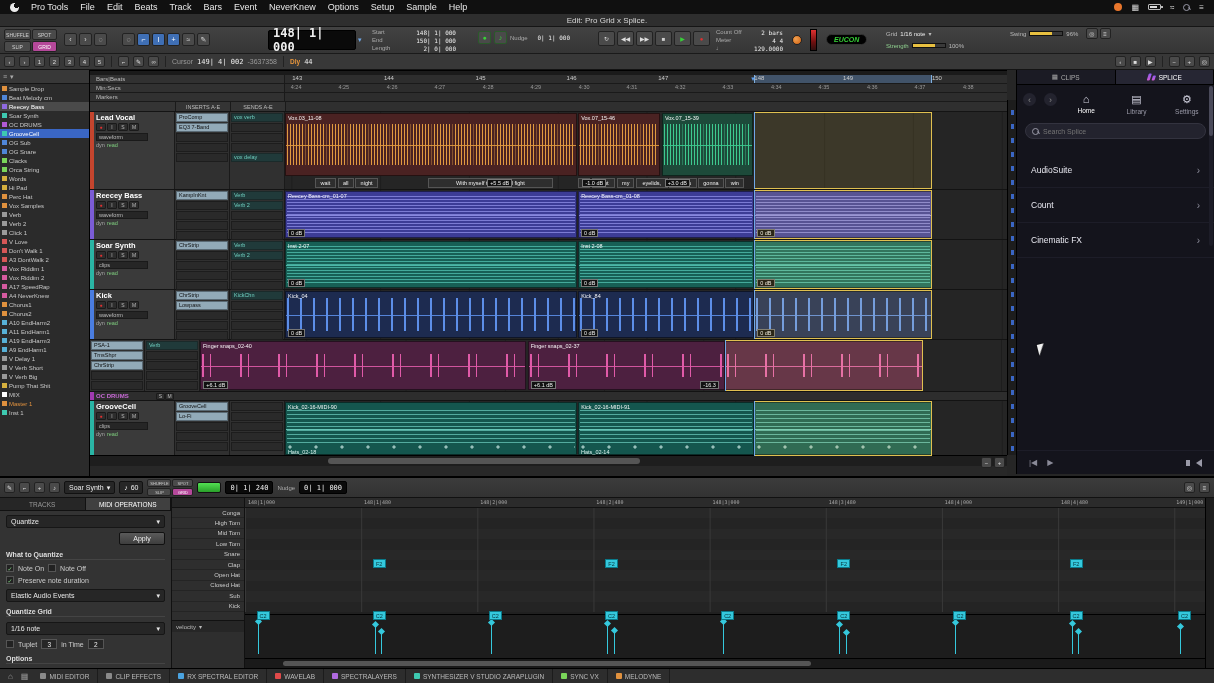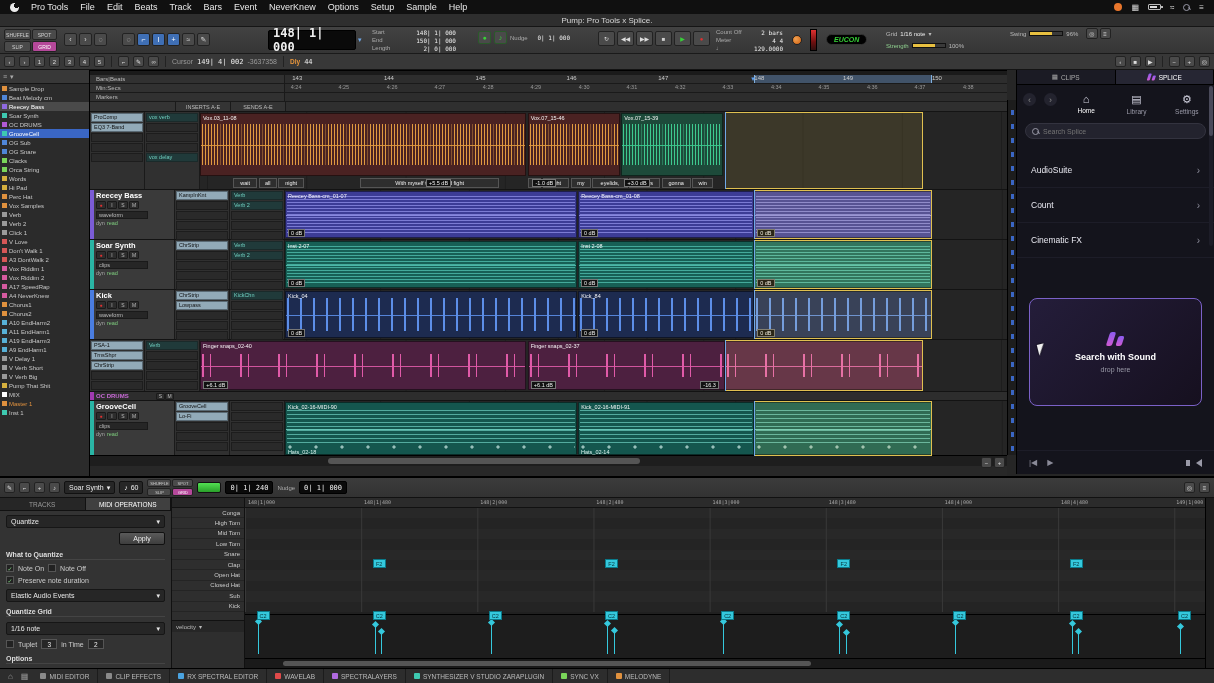--- a/index.html
+++ b/index.html
@@ -239,21 +239,21 @@
       <span class="mb-batt">
           <i></i>
         </span>
       <span class="glyph">≈</span>
       <span class="mag"></span>
       <span class="glyph">≡</span>
     </div>
   </div>
 
   <div id="titlebar">
-    <span>Pump: Pro Tools x Splice.</span>
+    <span>Edit: Pro Grid x Splice.</span>
   </div>
 
   <div id="toolbar1">
     <div class="tb-cl" style="left:4px;top:2px">
       <div class="mode2x2">
         <span class="mbtn">SHUFFLE</span>
         <span class="mbtn">SPOT</span>
         <span class="mbtn">SLIP</span>
         <span class="mbtn active">GRID</span>
       </div>
@@ -658,20 +658,37 @@
     </div>
     <div id="col-headers">
       <div class="c1"></div>
       <div class="c2">INSERTS A-E</div>
       <div class="c3">SENDS A-E</div>
       <div class="c4"></div>
     </div>
     <div id="rows">
 
         <div class="track-row" style="height: 78px; --clipb: 13px;">
+          <div class="t-controls">
+            <div class="t-color" style="background: rgb(196, 69, 46);"></div>
+            <div class="t-inner">
+              <div class="t-name">Lead Vocal</div>
+              <div class="t-btns">
+                <span class="tb rec">●</span>
+                <span class="tb">I</span>
+                <span class="tb">S</span>
+                <span class="tb">M</span>
+              </div>
+              <div class="t-view">waveform</div>
+              <div class="t-auto">
+                <span>dyn</span>
+                <span class="t-read">read</span>
+              </div>
+            </div>
+          </div>
           <div class="t-col t-inserts">
 
               <div class="slot">ProComp</div>
 
               <div class="slot">EQ3 7-Band</div>
 
               <div class="slot"></div>
 
               <div class="slot"></div>
 
@@ -1146,28 +1163,20 @@
           <span>Count</span>
           <span class="chev">›</span>
         </div>
 
         <div class="sp-row">
           <span>Cinematic FX</span>
           <span class="chev">›</span>
         </div>
 
     </div>
-    <div id="sp-card">
-      <span class="sp-logo">
-          <i></i>
-          <i></i>
-        </span>
-      <span class="t">Search with Sound</span>
-      <span class="s">drop here</span>
-    </div>
     <div id="sp-controls">
       <span>|◀</span>
       <span>▶</span>
       <span class="speaker"></span>
     </div>
     <div id="sp-vscroll">
         <i></i>
       </div>
   </div>
 

